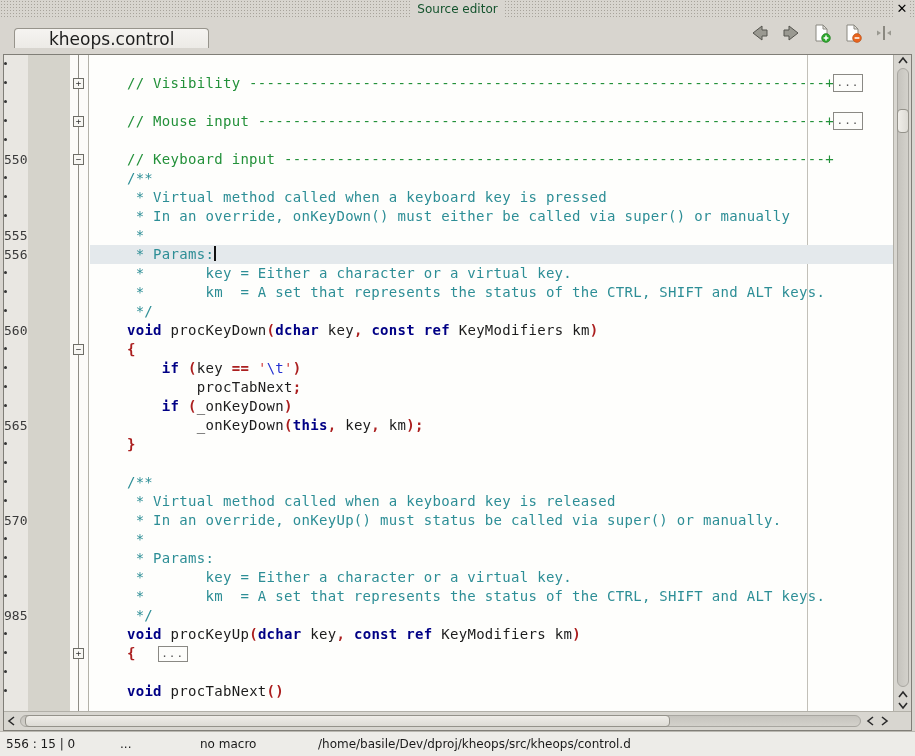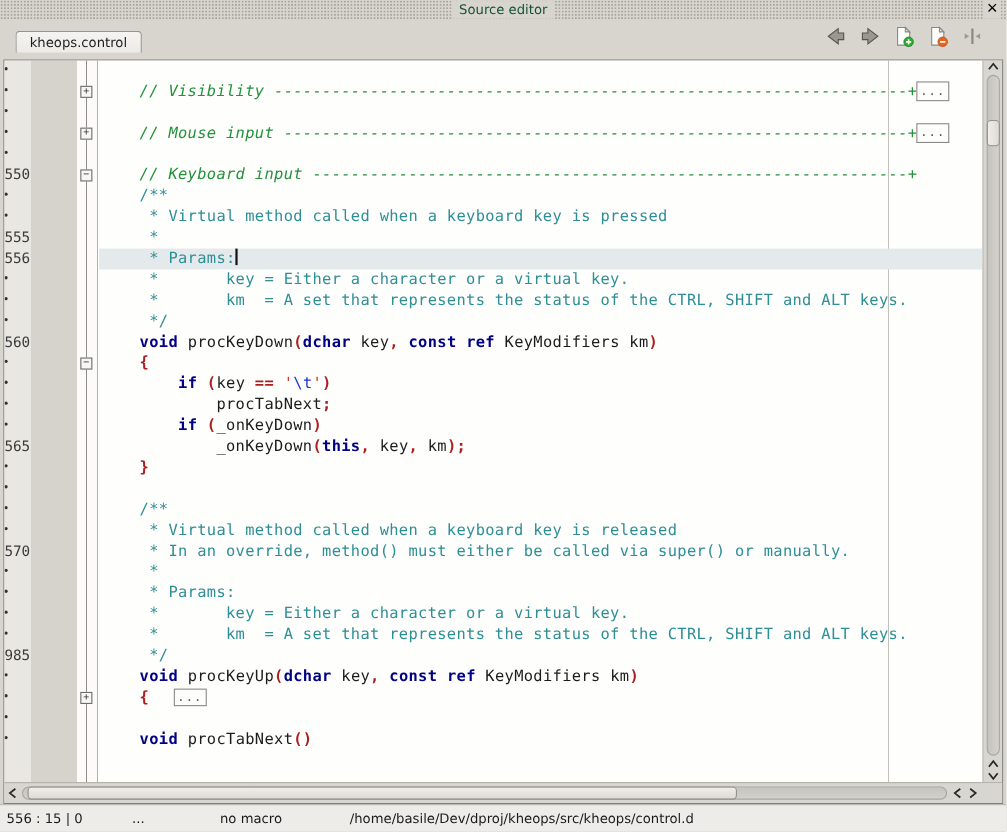--- a/index.html
+++ b/index.html
@@ -21,25 +21,25 @@
   }
   .titlebar .close {
     position:absolute; right:5px; top:0; width:16px; height:17px;
     font-size:13px; font-weight:bold; color:#000; text-align:center; line-height:17px;
     background:#d8d5cf; cursor:pointer;
   }
 
   
   .tabbar { height:30px; flex:0 0 30px; position:relative; display:flex; align-items:flex-end; }
   .tab {
-    margin-left:14px; height:20px; padding:0 12px;
+    margin-left:14px; height:20px; padding:0 34px;
     background:linear-gradient(#f6f4f1,#eceae6);
     border:1px solid #97948c; border-bottom:none;
     border-radius:4px 4px 0 0;
-    font-size:12px; color:#1c1c1c; display:flex; align-items:center;
+    font-size:17px; color:#1c1c1c; display:flex; align-items:center;
   }
   .toolbar { position:absolute; right:20px; top:4px; display:flex; gap:9px; align-items:center; }
   .tool-btn { width:22px; height:22px; display:flex; align-items:center; justify-content:center; cursor:pointer; }
 
   
   .workspace { flex:1 1 auto; padding:6px 3px 0 3px; display:flex; }
   .frame { border:1px solid #807e77; flex:1; display:flex; flex-direction:column; background:#fefefc; }
   .editor-main { flex:1 1 auto; position:relative; overflow:hidden; display:flex; }
 
   .code-viewport {
@@ -69,21 +69,21 @@
     font-family:"DejaVu Sans Mono", monospace; font-size:9px; line-height:9px;
     text-align:center; color:#333; cursor:pointer;
   }
   .cline {
     flex:1 1 auto; white-space:pre;
     font-family:"DejaVu Sans Mono", monospace; font-size:14px; line-height:19px; letter-spacing:0.3px;
     padding-left:2px;
   }
   .row.cur .cline { background:#e4e9ec; }
 
-  .t-c { color:#23913a; font-style:italic; }
+  .t-c { color:#23913a; }
   .t-d { color:#2d8e96; }
   .t-k { color:#000085; font-weight:bold; }
   .t-p { color:#ab1f1f; font-weight:bold; }
   .t-s { color:#d23c3c; }
   .t-e { color:#2431d1; }
   .t-i { color:#1c1c1c; }
 
   .caret { display:inline-block; width:2px; height:15px; background:#111; vertical-align:-2px; }
 
   .ibox, .rbox {
@@ -221,20 +221,25 @@
               <span class="gnum"><span class="dot"></span></span>
               <span class="gfold"></span>
               <div class="cline"><span class="t-d">    /**</span></div>
             </div>
             <div class="row">
               <span class="gnum"><span class="dot"></span></span>
               <span class="gfold"></span>
               <div class="cline"><span class="t-d">     * Virtual method called when a keyboard key is pressed</span></div>
             </div>
             <div class="row">
+              <span class="gnum"><span class="dot"></span></span>
+              <span class="gfold"></span>
+              <div class="cline"><span class="t-d">     * In an override, onKeyDown() must either be called via super() or manually</span></div>
+            </div>
+            <div class="row">
               <span class="gnum">555</span>
               <span class="gfold"></span>
               <div class="cline"><span class="t-d">     *</span></div>
             </div>
             <div class="row cur">
               <span class="gnum">556</span>
               <span class="gfold"></span>
               <div class="cline"><span class="t-d">     * Params:</span><span class="caret"></span></div>
             </div>
             <div class="row">
@@ -300,21 +305,21 @@
               <div class="cline"><span class="t-d">    /**</span></div>
             </div>
             <div class="row">
               <span class="gnum"><span class="dot"></span></span>
               <span class="gfold"></span>
               <div class="cline"><span class="t-d">     * Virtual method called when a keyboard key is released</span></div>
             </div>
             <div class="row">
               <span class="gnum">570</span>
               <span class="gfold"></span>
-              <div class="cline"><span class="t-d">     * In an override, method() must either be called via super() or manually.</span></div>
+              <div class="cline"><span class="t-d">     * In an override, onKeyUp() must status be called via super() or manually.</span></div>
             </div>
             <div class="row">
               <span class="gnum"><span class="dot"></span></span>
               <span class="gfold"></span>
               <div class="cline"><span class="t-d">     *</span></div>
             </div>
             <div class="row">
               <span class="gnum"><span class="dot"></span></span>
               <span class="gfold"></span>
               <div class="cline"><span class="t-d">     * Params:</span></div>

